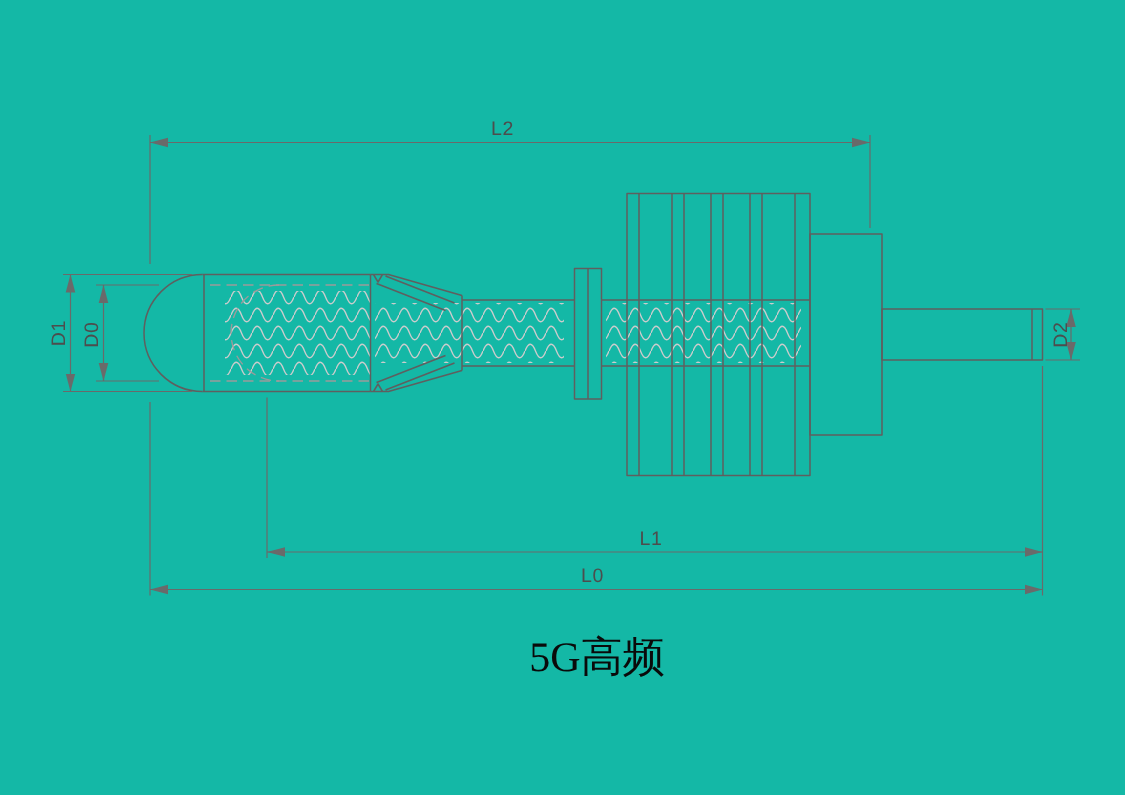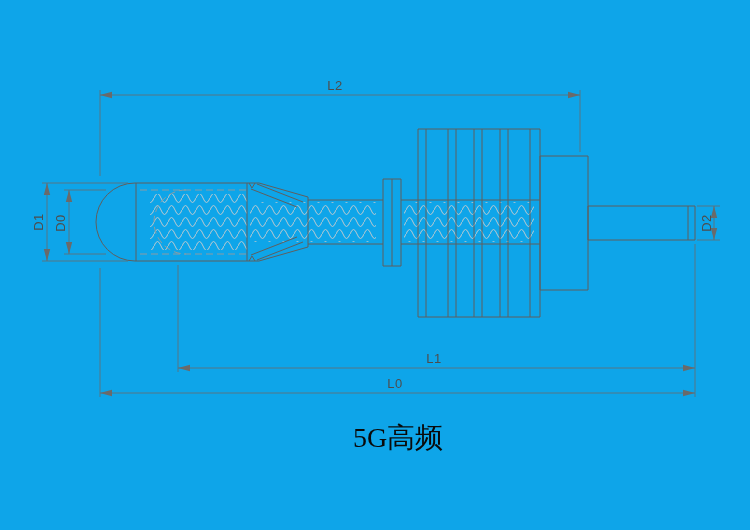--- a/index.html
+++ b/index.html
@@ -1,20 +1,20 @@
 <!DOCTYPE html>
 <html><head>
 <meta charset="utf-8">
 <style>
   html, body { margin: 0; padding: 0; background: #ffffff; }
   .stage {
     position: relative;
     width: 750px;
     height: 530px;
-    background: #0ea5e9;
+    background: #14b8a6;
     overflow: hidden;
     font-family: "Liberation Sans", sans-serif;
   }
   .dim-label {
     font-family: "Liberation Sans", sans-serif;
     font-size: 13px;
     fill: #4d4d4d;
     letter-spacing: 0.5px;
   }
   .title-label {

